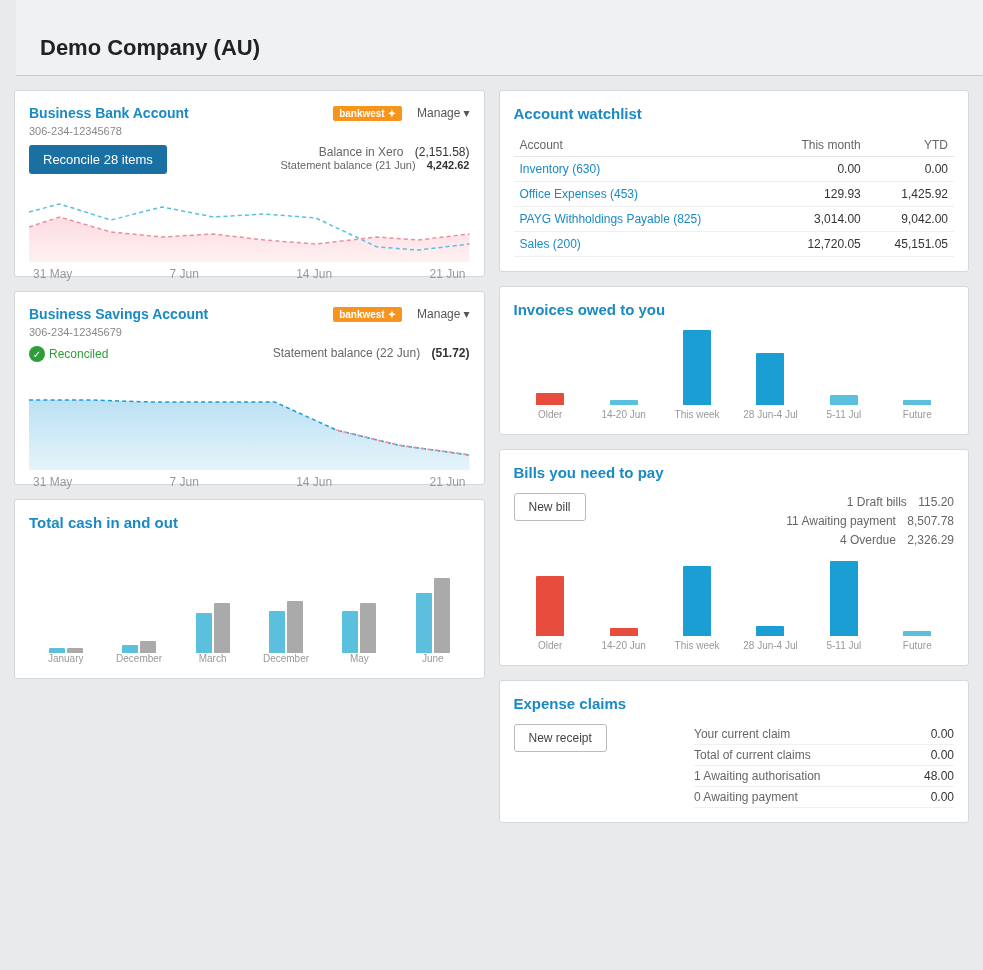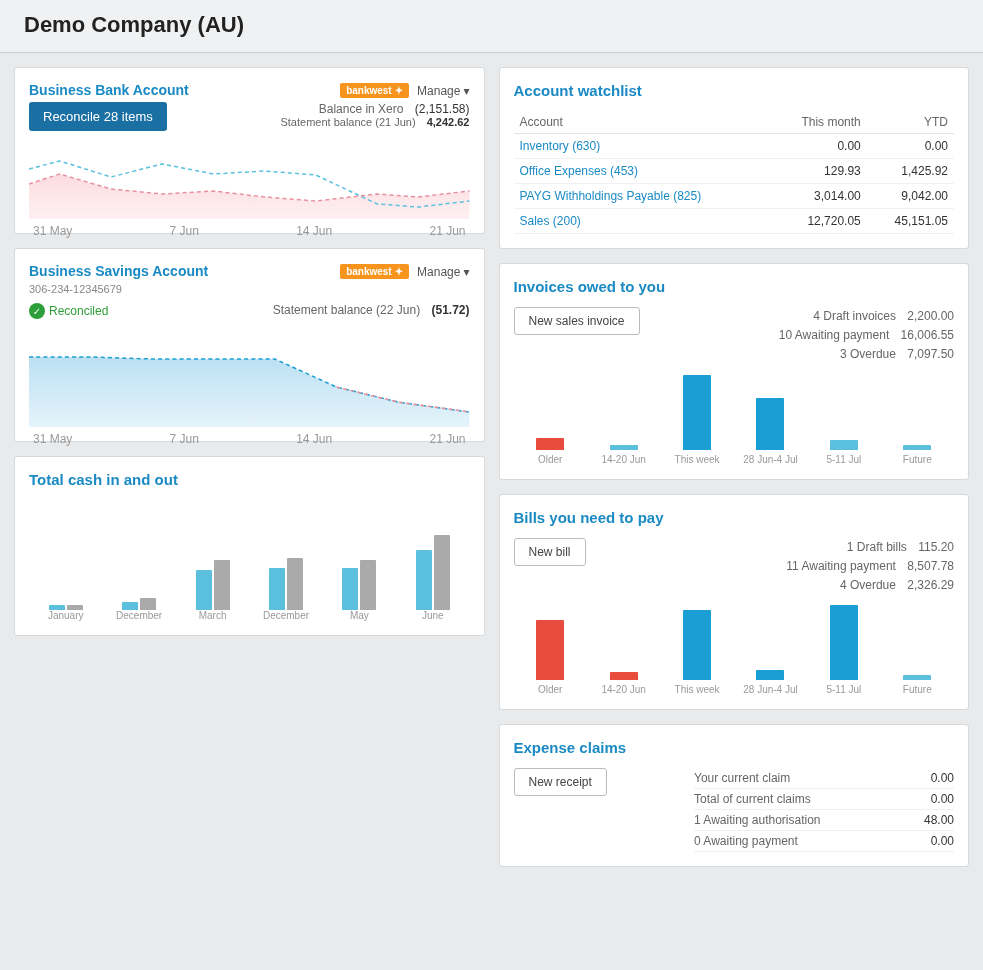--- a/index.html
+++ b/index.html
@@ -4,22 +4,23 @@
   <style>
     * { box-sizing: border-box; margin: 0; padding: 0; }
     body {
       font-family: -apple-system, BlinkMacSystemFont, "Segoe UI", Arial, sans-serif;
       background: #e8eaec;
       color: #333;
       font-size: 13px;
     }
     .page-header {
       background: #f0f1f2;
-      padding: 12px 24px 14px;
+      padding: 35px 24px 14px;
       border-bottom: 1px solid #ccc;
+      margin-left: 16px;
     }
     .page-header h1 {
       font-size: 22px;
       font-weight: 600;
       color: #222;
     }
     .main-content {
       display: grid;
       grid-template-columns: 1fr 1fr;
       gap: 14px;
@@ -67,22 +68,22 @@
       border: none;
       color: #555;
       font-size: 12px;
       cursor: pointer;
       display: flex;
       align-items: center;
       gap: 3px;
     }
     .badge-manage {
       display: flex;
-      align-items: flex-end;
-      gap: 8px;
+      align-items: flex-start;
+      gap: 15px;
     }
     .reconcile-btn {
       background: #1a6fa3;
       color: #fff;
       border: none;
       padding: 7px 14px;
       border-radius: 3px;
       font-size: 13px;
       cursor: pointer;
       font-weight: 500;
@@ -257,20 +258,21 @@
           <div class="bankwest-badge">
             <span>bankwest</span>
             <span>✦</span>
           </div>
           <button class="manage-btn">
             <span>Manage</span>
             <span>▾</span>
           </button>
         </div>
       </div>
+      <div class="bank-number">306-234-12345678</div>
       <div class="balance-section">
         <button class="reconcile-btn">Reconcile 28 items</button>
         <div style="text-align:right;">
           <div style="font-size:12px;color:#666;">
             <span>Balance in Xero</span>
             <span style="color:#333; margin-left:8px;">(2,151.58)</span>
           </div>
           <div style="font-size:11px;color:#666;">
             <span>Statement balance (21 Jun)</span>
             <span style="color:#333; font-weight:600; margin-left:8px;">4,242.62</span>
@@ -426,28 +428,20 @@
             <td>Sales (200)</td>
             <td>12,720.05</td>
             <td>45,151.05</td>
           </tr>
         </tbody>
       </table>
     </div>
 
     <div class="card">
       <div class="section-title">Invoices owed to you</div>
-      <div class="invoice-header">
-        <button class="new-invoice-btn">New sales invoice</button>
-        <div class="invoice-stats">
-          <div><span>4 Draft invoices</span> <span style="margin-left:8px;">2,200.00</span></div>
-          <div><span>10 Awaiting payment</span> <span style="margin-left:8px;">16,006.55</span></div>
-          <div><span>3 Overdue</span> <span style="margin-left:8px;">7,097.50</span></div>
-        </div>
-      </div>
       <div class="bar-chart">
         <div class="bar-group">
           <div class="bar" style="height:12px; background:#e74c3c;"></div>
           <div class="bar-label">Older</div>
         </div>
         <div class="bar-group">
           <div class="bar" style="height:5px; background:#5bc0de;"></div>
           <div class="bar-label">14-20 Jun</div>
         </div>
         <div class="bar-group">

